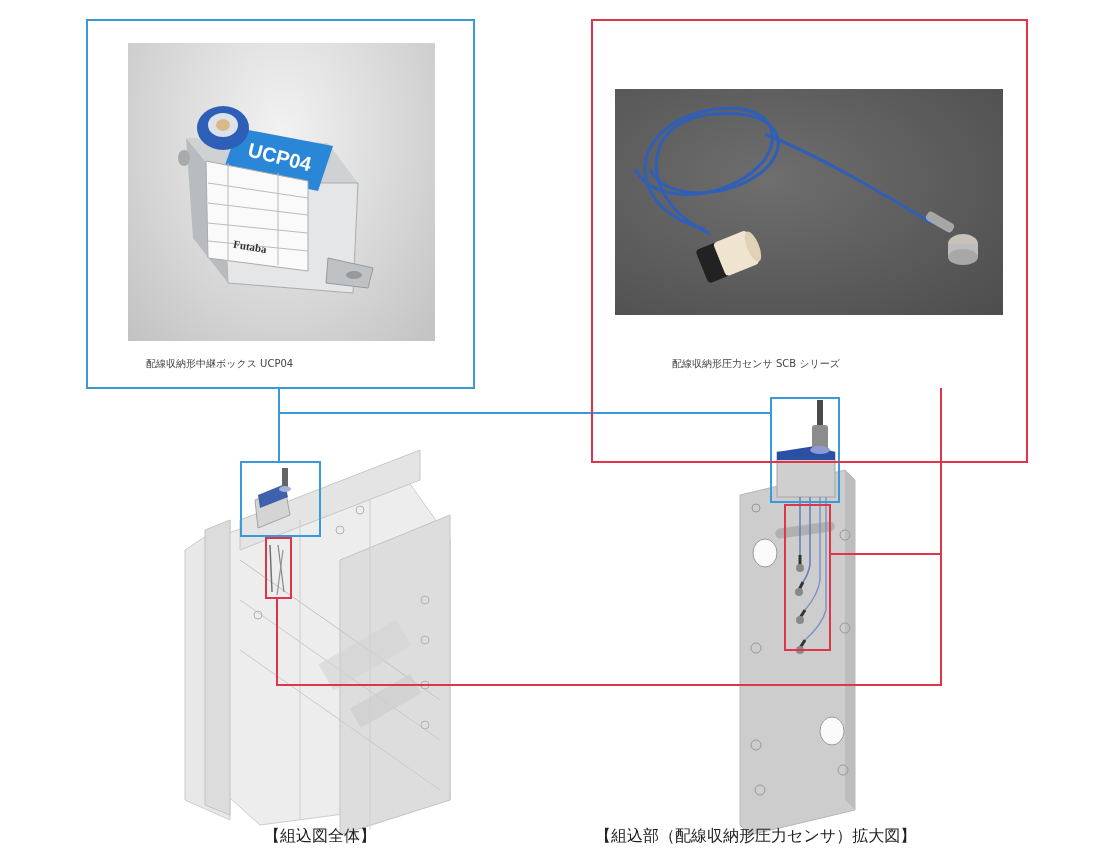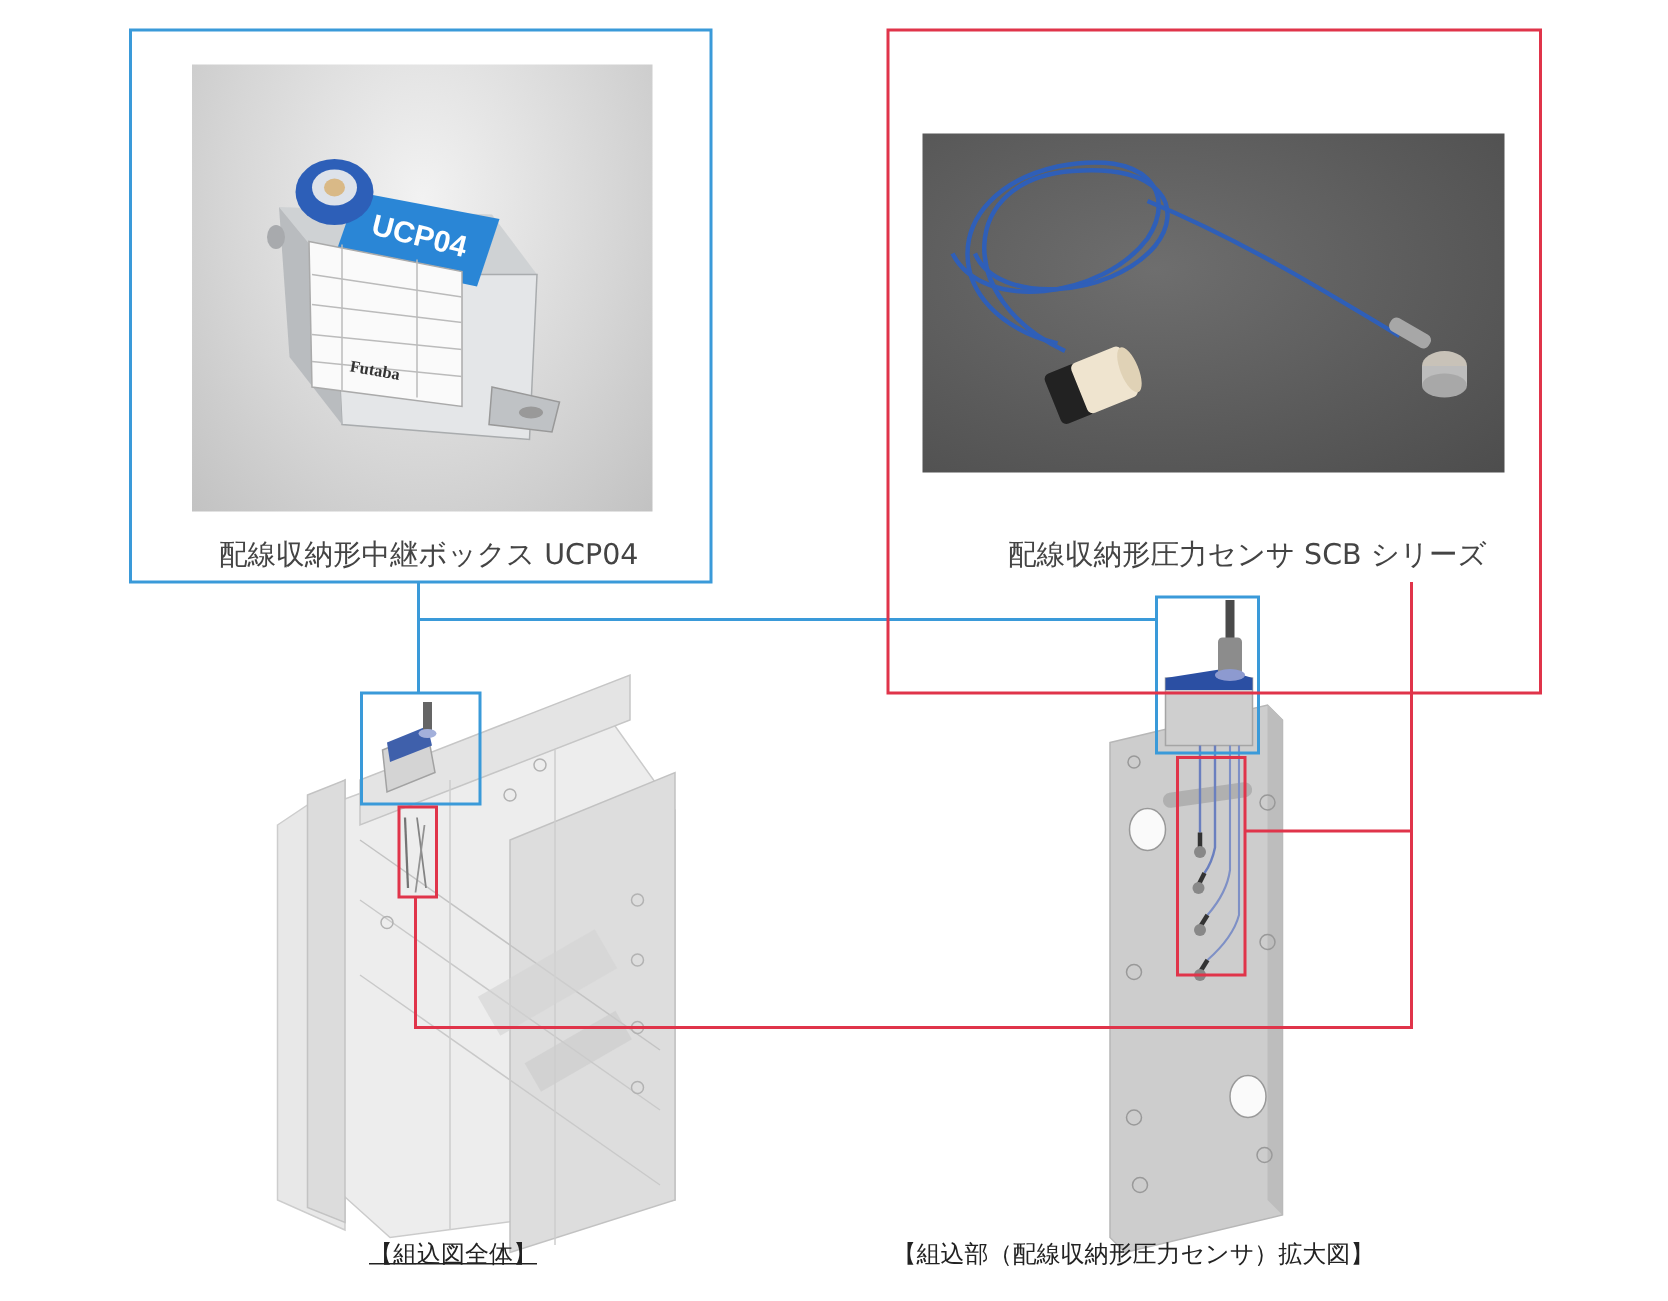--- a/index.html
+++ b/index.html
@@ -1,20 +1,20 @@
 <!DOCTYPE html>
 <html><head>
 <meta charset="utf-8">
 <style>
   html, body { margin: 0; padding: 0; background: #ffffff; }
   body { width: 1112px; height: 867px; position: relative; overflow: hidden;
          font-family: "DejaVu Sans", "Liberation Sans", sans-serif; }
   .frame-blue { position: absolute; border: 2px solid #3a9ad9; box-sizing: border-box; }
   .frame-red  { position: absolute; border: 2px solid #e0344a; box-sizing: border-box; }
-  .caption { position: absolute; font-size: 19px; color: #444; white-space: nowrap; }
+  .caption { position: absolute; font-size: 10px; color: #444; white-space: nowrap; }
   .title { position: absolute; font-family: "DejaVu Serif", "Liberation Serif", serif;
            font-size: 16px; color: #222; white-space: nowrap; }
   svg { position: absolute; left: 0; top: 0; }
 </style>
 </head>
 <body>
 
 <svg width="1112" height="867">
 
   <g opacity="0.9">
@@ -152,14 +152,14 @@
       <g transform="rotate(-22 112 168)">
         <rect x="85" y="150" width="24" height="36" rx="4" fill="#222"></rect>
         <rect x="104" y="150" width="36" height="36" rx="4" fill="#efe4cf"></rect>
         <ellipse cx="140" cy="168" rx="6" ry="16" fill="#e0d2b6"></ellipse>
       </g>
     </svg>
   </div>
   <div class="caption" style="left:79px; top:336px;">配線収納形圧力センサ SCB シリーズ</div>
 </div>
 
-<div class="title" style="left:246px; top:826px;text-decoration:underline;">【組込図全体】</div>
+<div class="title" style="left:264px; top:826px;">【組込図全体】</div>
 <div class="title" style="left:595px; top:826px;">【組込部（配線収納形圧力センサ）拡大図】</div>
 
 </body></html>

